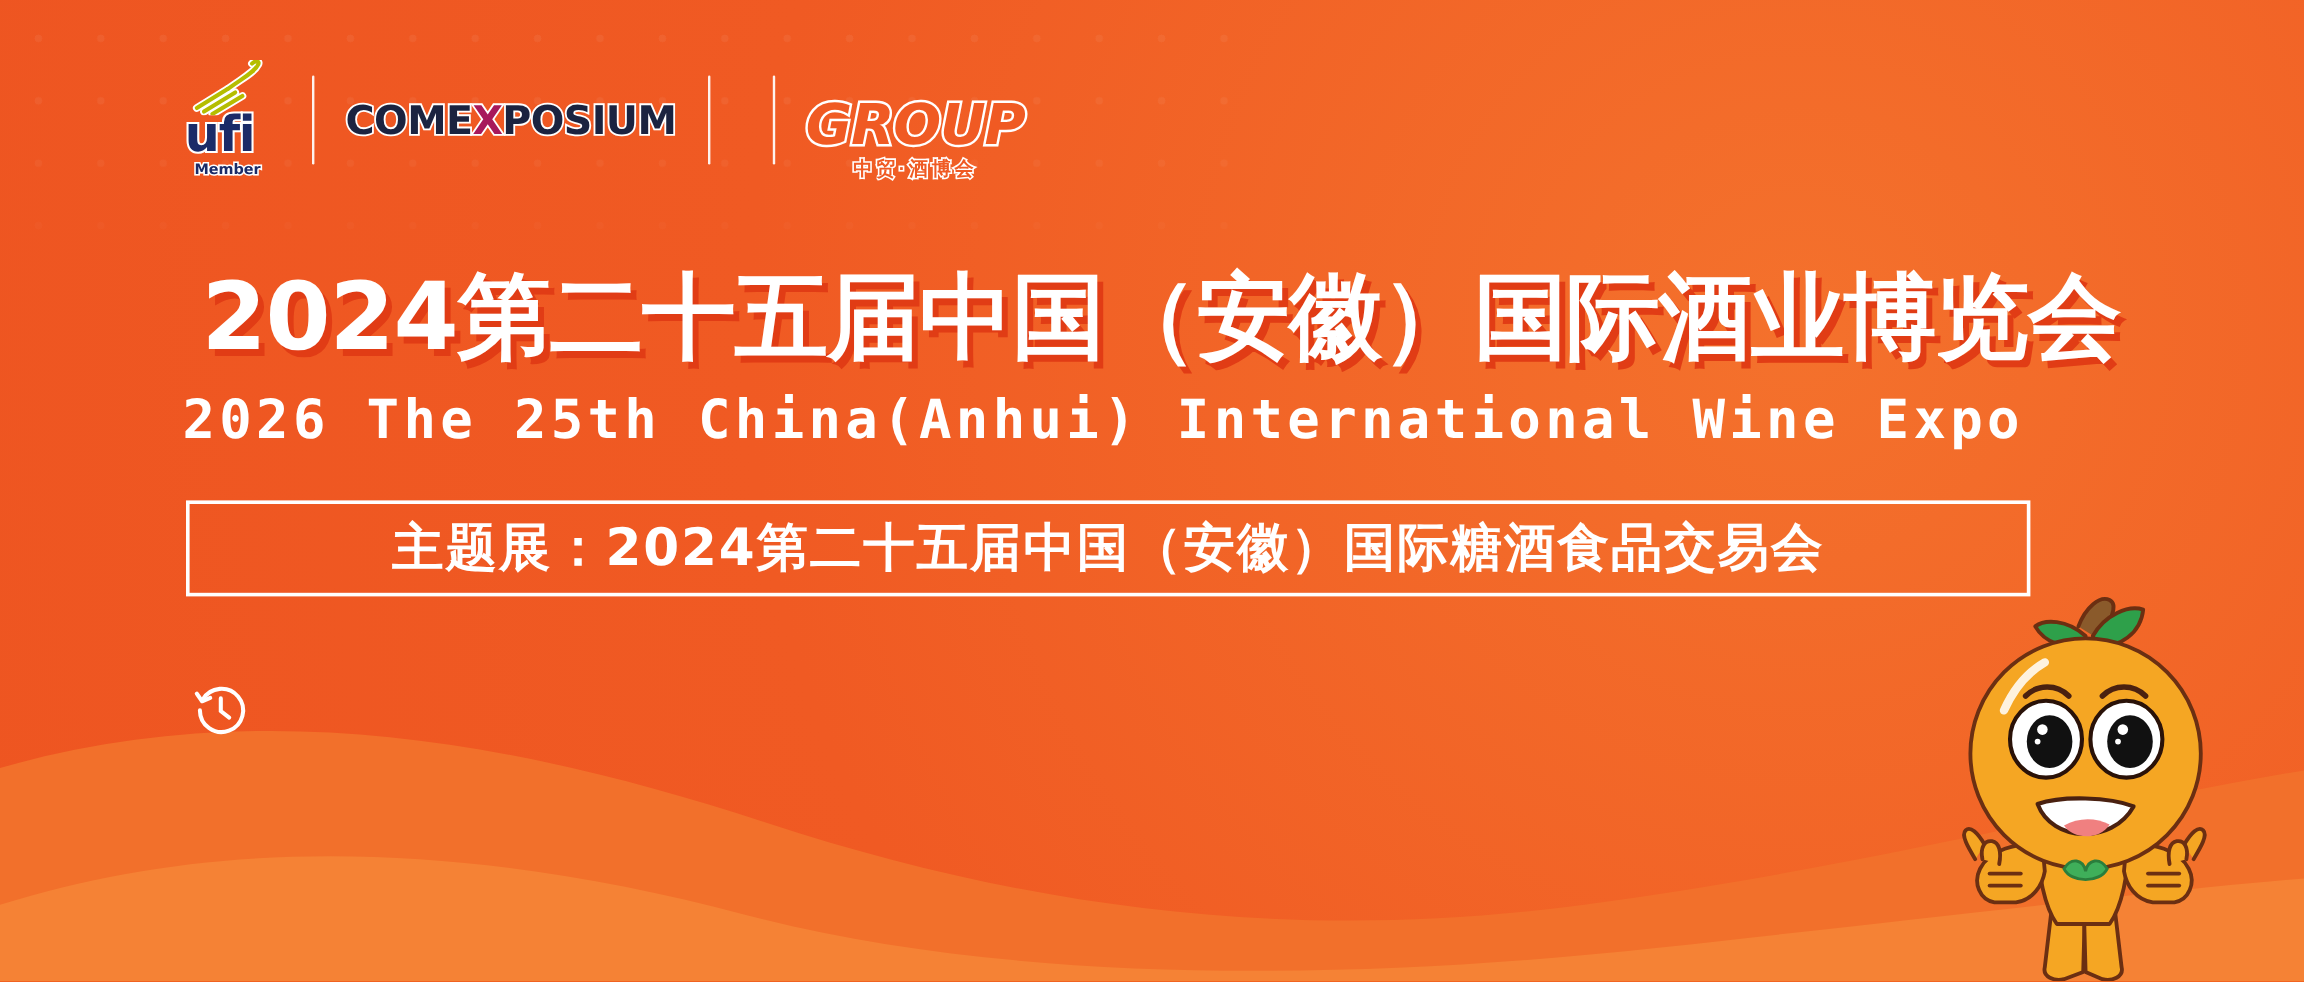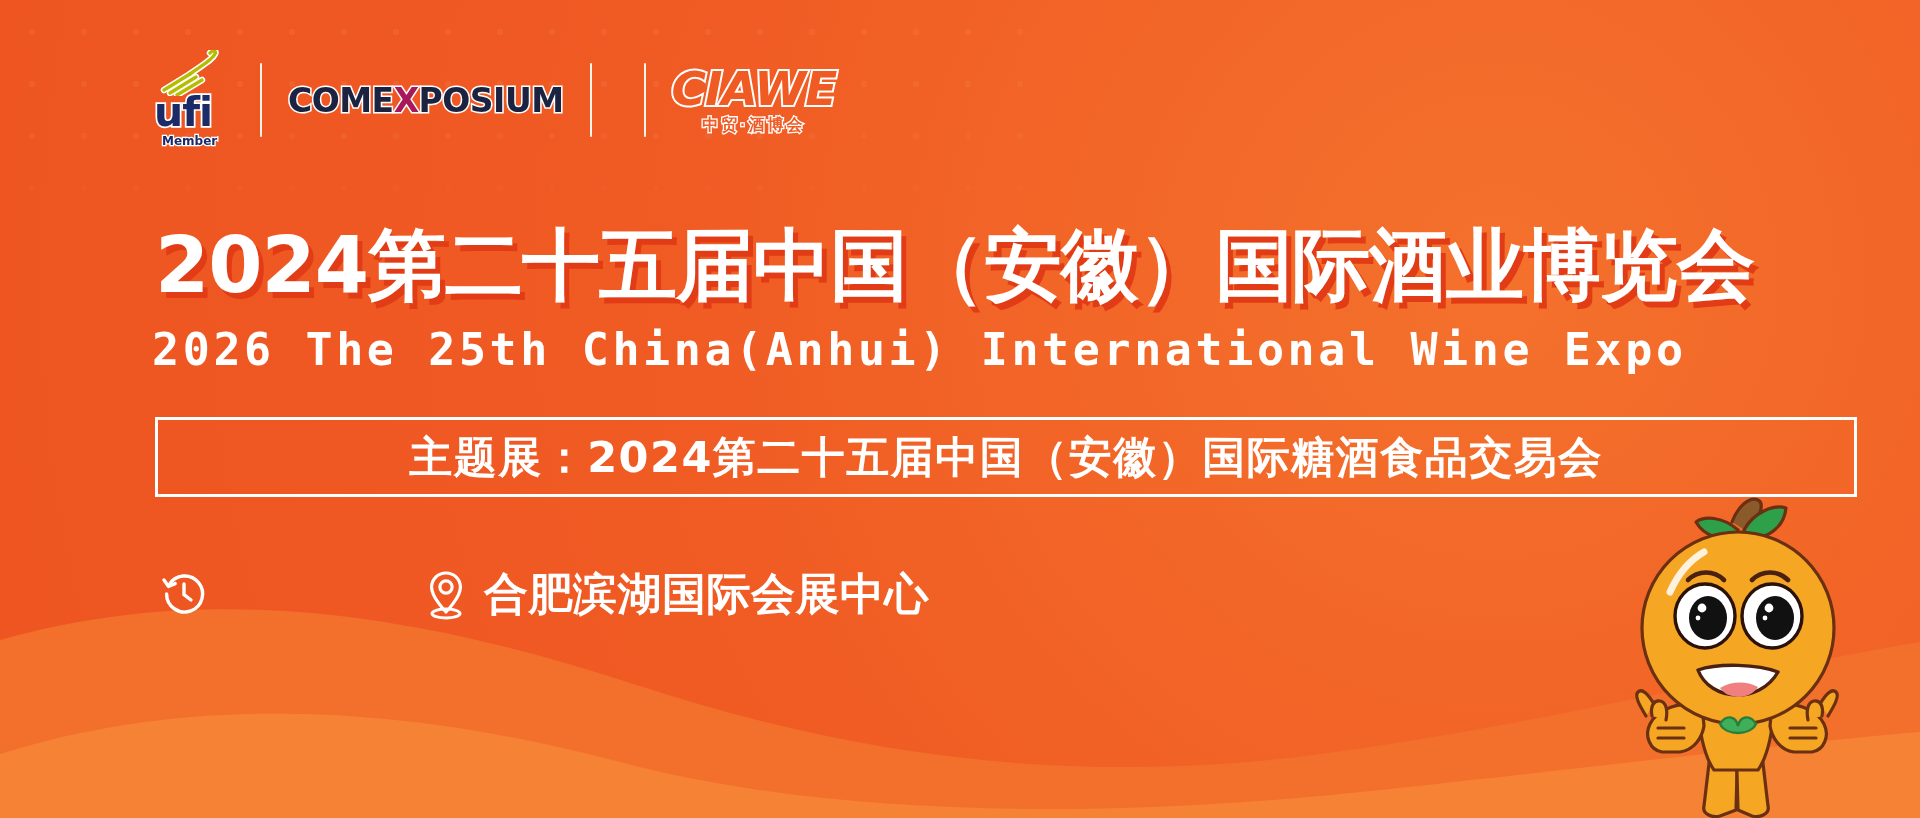--- a/index.html
+++ b/index.html
@@ -32,21 +32,21 @@
                    mask-image:linear-gradient(to bottom,#000 0%,#000 45%,transparent 100%); }
 
   
   .waves { position:absolute; left:0; bottom:0; width:1920px; height:300px; pointer-events:none; }
 
   
   .logo-bar {
     position:absolute; left:138px; top:48px;
     height:104px; display:flex; align-items:center; gap:0px;
   }
-  .logo-cell { display:flex; align-items:center; justify-content:center; height:104px; }
+  .logo-cell { display:flex; align-items:center; justify-content:flex-end; height:104px; }
   .logo-div {
     width:2px; height:74px; background:#ffffff; opacity:.92;
     margin:0 26px; border-radius:1px;
   }
 
   
   .ufi { position:relative; width:96px; height:104px; }
   .ufi .wing { position:absolute; left:22px; top:2px; }
   .ufi .word {
     position:absolute; left:16px; top:44px;
@@ -99,41 +99,41 @@
     white-space:nowrap;
   }
   .ciawe .sub {
     font-size:16px; letter-spacing:3px; font-weight:bold;
     color:#F05A23; -webkit-text-stroke:2.6px #ffffff; paint-order:stroke fill;
     margin-top:2px; white-space:nowrap;
   }
 
   
   .headline {
-    position:absolute; left:155px; top:222px;
+    position:absolute; left:168px; top:222px;
     font-family:"DejaVu Sans",sans-serif;
     font-weight:bold;
     font-size:78px; line-height:86px;
     color:#ffffff;
     letter-spacing:-1px;
     white-space:nowrap;
     text-shadow:5px 6px 0 #E13C15;
   }
   .subheadline {
     position:absolute; left:152px; top:325px;
     font-family:"DejaVu Sans Mono","DejaVu Sans",monospace;
     font-weight:bold;
     font-size:45px; line-height:50px; letter-spacing:3.6px;
     color:#ffffff; white-space:nowrap;
   }
 
   
   .theme-box {
     position:absolute; left:155px; top:417px;
-    width:1702px; height:80px;
+    width:1537px; height:80px;
     border:3px solid #ffffff;
     display:flex; align-items:center; justify-content:center;
   }
   .theme-text {
     font-family:"DejaVu Sans",sans-serif;
     font-weight:bold; font-size:43px; line-height:48px; letter-spacing:1.5px;
     color:#ffffff; white-space:nowrap;
   }
 
   
@@ -195,21 +195,21 @@
       <span class="txt x-letter">X</span>
       <span class="txt">POSIUM</span>
     </div>
 
     <div class="logo-div"></div>
 
 
     <div class="logo-div"></div>
 
     <div class="logo-cell ciawe">
-      <div class="mark">CIAWE</div>
+      <div class="mark">GROUP</div>
       <div class="sub">中贸·酒博会</div>
     </div>
 
   </div>
 
   <div class="headline">2024第二十五届中国（安徽）国际酒业博览会</div>
   <div class="subheadline">2026 The 25th China(Anhui) International Wine Expo</div>
 
   <div class="theme-box">
     <div class="theme-text">主题展：2024第二十五届中国（安徽）国际糖酒食品交易会</div>
@@ -220,28 +220,20 @@
     <div class="info-item">
       <svg class="ic" width="48" height="48" viewBox="0 0 48 48">
         <path d="M9,15 A18,18 0 1 1 6.6,24" fill="none" stroke="#ffffff" stroke-width="3.4" stroke-linecap="round"></path>
         <path d="M4,10 L8.4,16.4 L15.2,13.6" fill="none" stroke="#ffffff" stroke-width="3.4" stroke-linecap="round" stroke-linejoin="round"></path>
         <path d="M24,14 L24,24.6 L31,30" fill="none" stroke="#ffffff" stroke-width="3.4" stroke-linecap="round"></path>
       </svg>
     </div>
 
     <div class="info-gap"></div>
 
-    <div class="info-item">
-      <svg class="ic" width="48" height="52" viewBox="0 0 48 52">
-        <path d="M24,5 C32.2,5 38.4,11.3 38.4,19.2 C38.4,29.4 24,44 24,44 C24,44 9.6,29.4 9.6,19.2 C9.6,11.3 15.8,5 24,5 Z" fill="none" stroke="#ffffff" stroke-width="3.2" stroke-linejoin="round"></path>
-        <circle cx="24" cy="19" r="6.1" fill="none" stroke="#ffffff" stroke-width="3.2"></circle>
-        <ellipse cx="24" cy="45.5" rx="14" ry="4.4" fill="none" stroke="#ffffff" stroke-width="3"></ellipse>
-      </svg>
-      <div class="tx">合肥滨湖国际会展中心</div>
-    </div>
 
   </div>
 
   <svg class="mascot" viewBox="0 0 310 330">
     <g stroke="#6B2F12" stroke-width="3.2" stroke-linejoin="round" stroke-linecap="round">
 
       <path d="M120,250 L112,318 C110,326 120,330 128,328 L144,322 L146,250 Z" fill="#F5A623"></path>
       <path d="M168,250 L176,318 C178,326 168,330 160,328 L146,322 L144,250 Z" fill="#F5A623"></path>
 
       <path d="M106,212 C106,240 112,268 122,282 L166,282 C176,268 182,240 182,212 Z" fill="#F5A623"></path>

